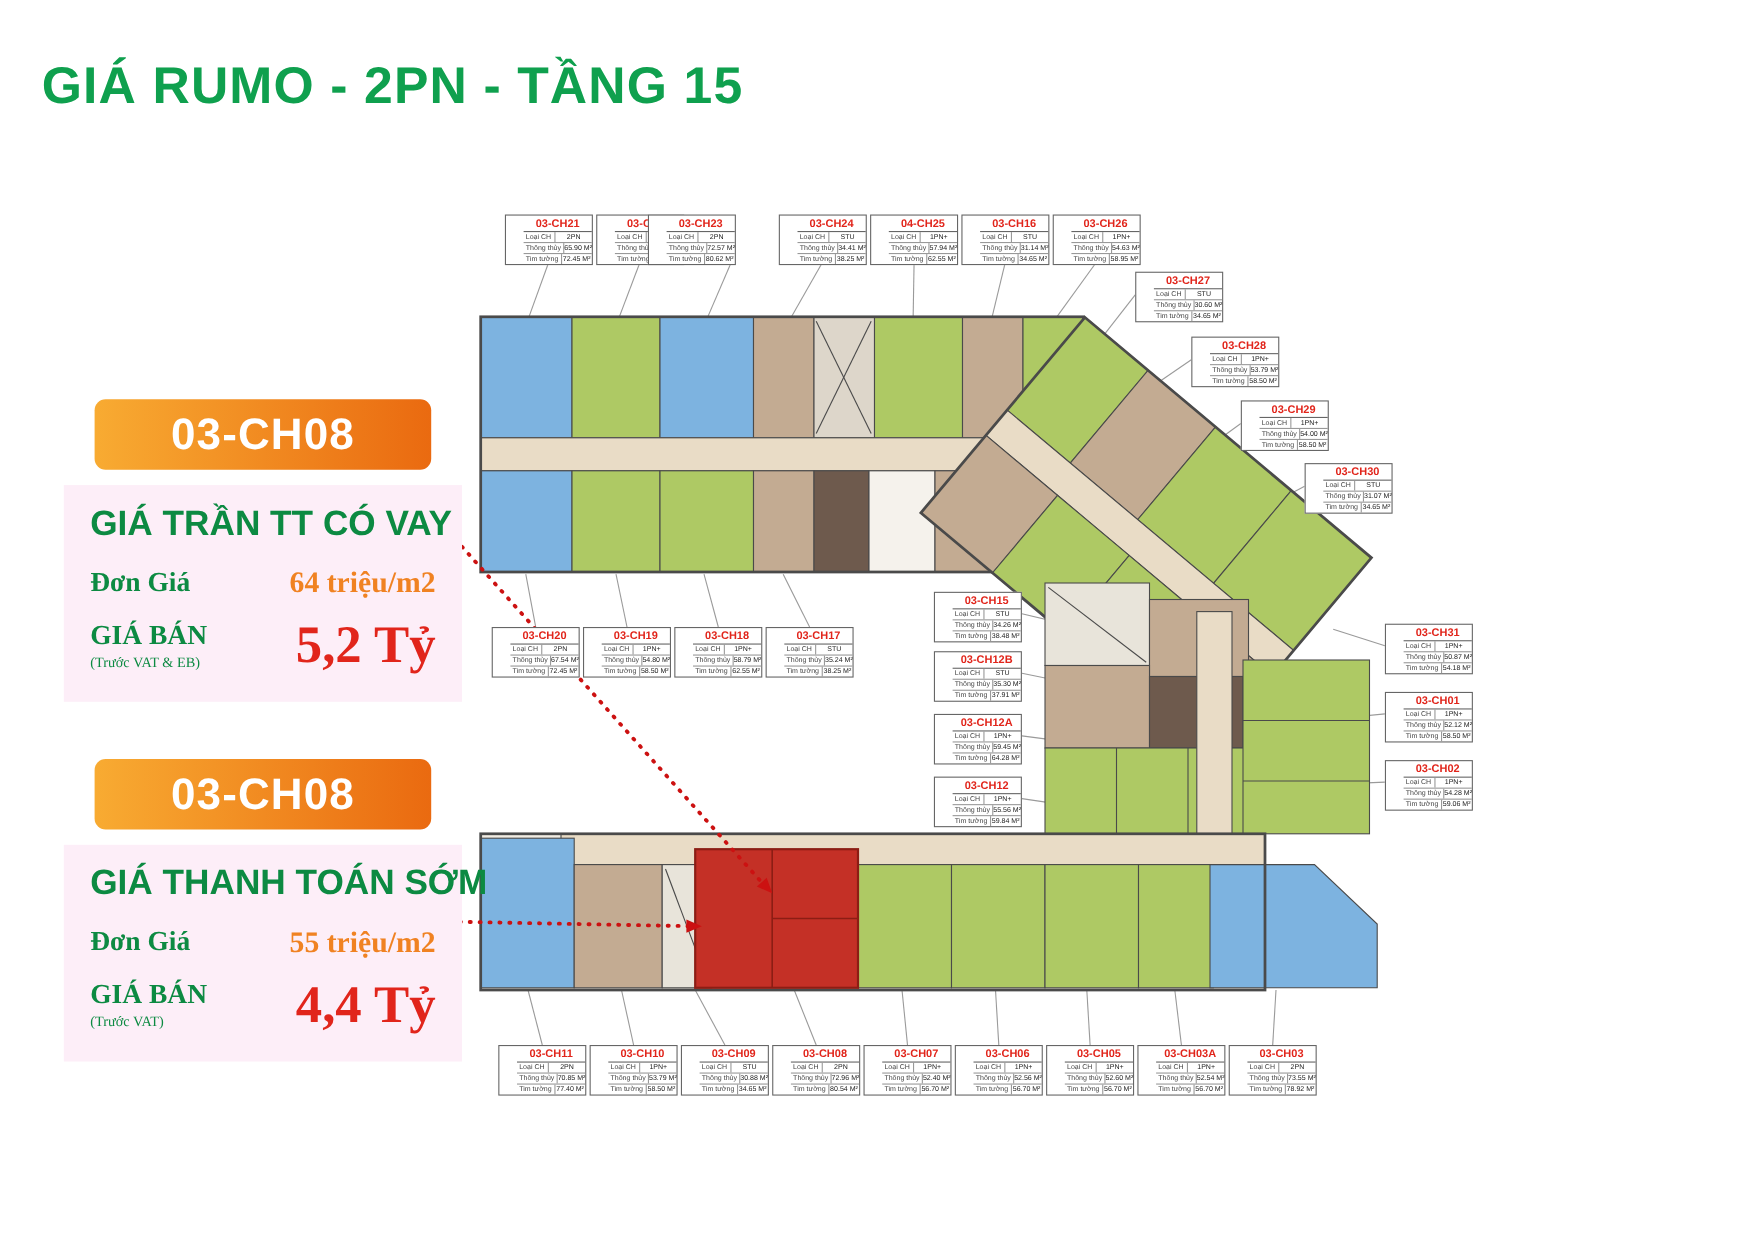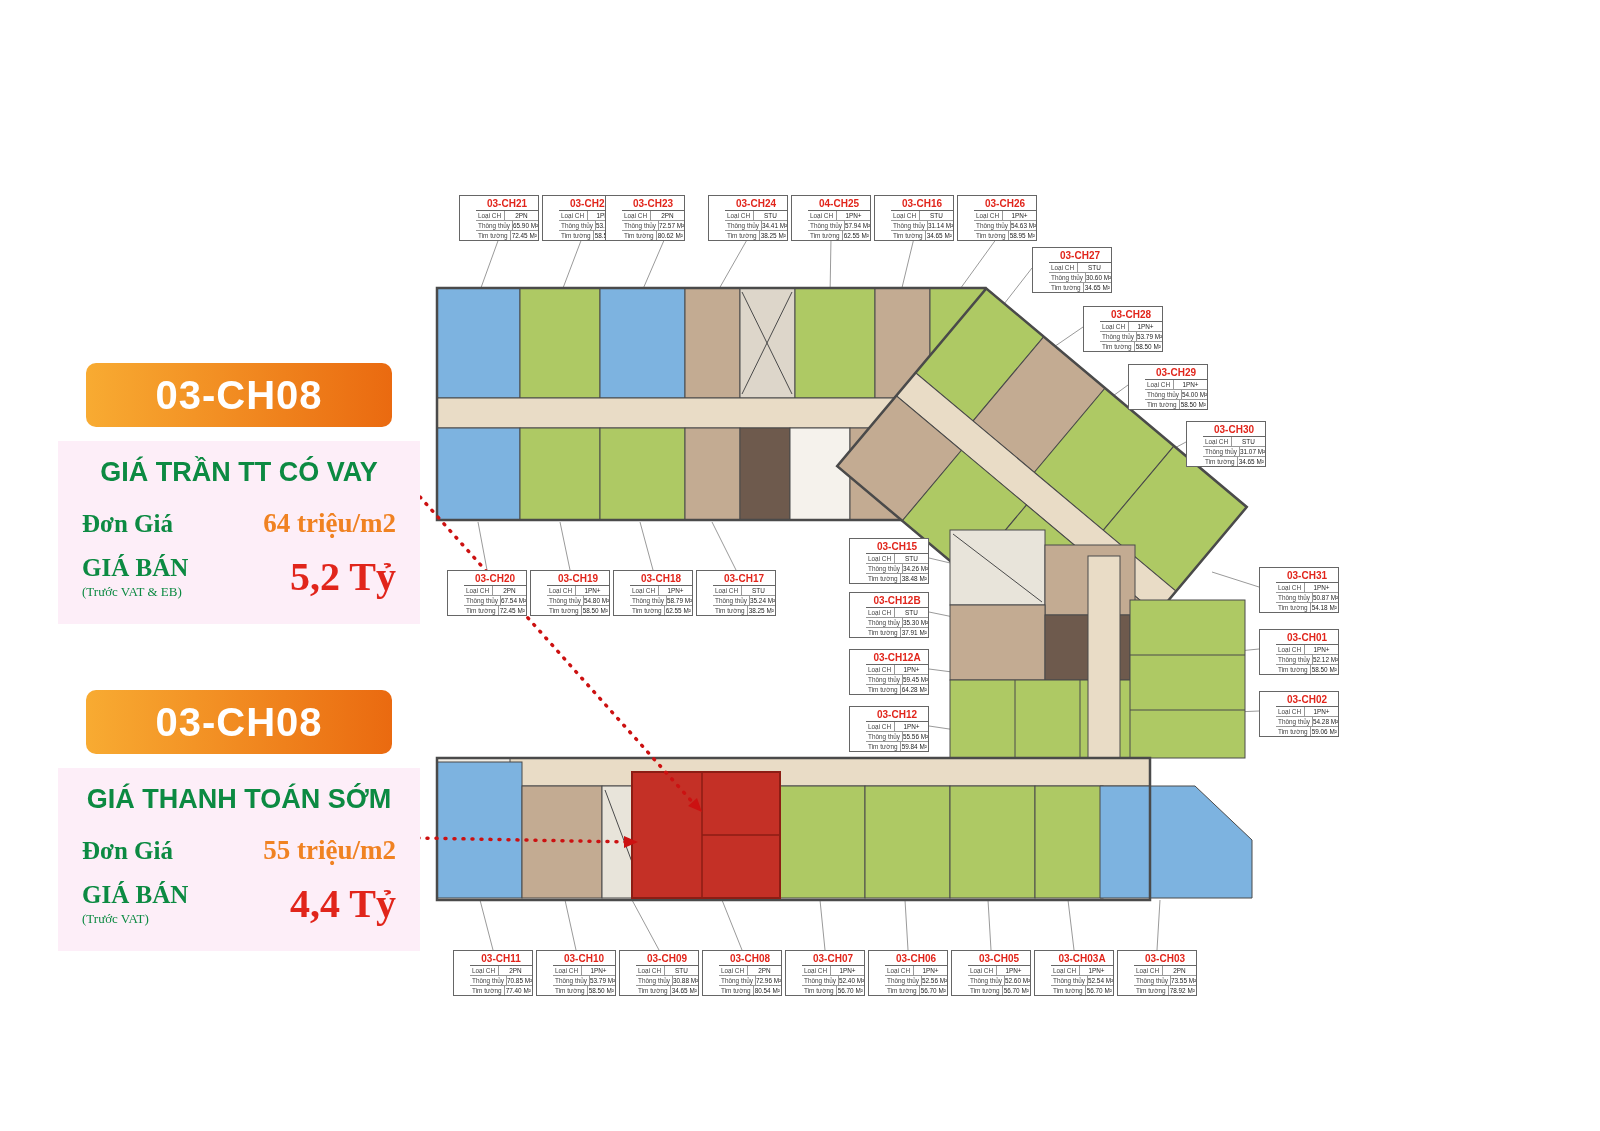--- a/index.html
+++ b/index.html
@@ -12,43 +12,44 @@
 
   svg.plan { position:absolute; left:0; top:0; }
 
   
   .promo { position:absolute; width:362px; z-index:5; }
   .promo-head { height:64px; margin:0 28px; border-radius:10px;
                 background:linear-gradient(90deg,#f8ab32,#ea6a10);
                 color:#fff; font-size:40px; font-weight:bold; display:flex;
                 align-items:center; justify-content:center; letter-spacing:1px; }
   .promo-body { margin-top:14px; background:#fdeef8; padding:16px 24px 24px; }
-  .promo-heading { color:#0c8a42; font-size:27px; font-weight:bold; text-align:center;
+  .promo-heading { color:#0c8a42; font-size:32px; font-weight:bold; text-align:center;
                    margin-bottom:20px; white-space:nowrap; }
   .promo-row { display:flex; justify-content:space-between; align-items:center; margin-top:14px;font-family:Liberation Serif, serif; }
   .promo-key { color:#0c8a42; font-size:25px; font-weight:bold; }
   .promo-key-stack { display:flex; flex-direction:column; }
   .promo-note { color:#0c8a42; font-size:13px; margin-top:2px; }
   .promo-val-orange { color:#f08222; font-size:27px; font-weight:bold; }
-  .promo-val-red { color:#e1251b; font-size:40px; font-weight:bold; }
+  .promo-val-red { color:#e1251b; font-size:48px; font-weight:bold; }
 
   
   .ulabel { position:absolute; width:80px; background:#fff; border:1px solid #666; z-index:4;padding-left:16px; }
   .ulhead { color:#e1251b; font-weight:bold; font-size:10px; text-align:center;
             padding:2px 0 1px; border-bottom:1px solid #666; white-space:nowrap; }
   .ulrow { display:flex; font-size:6.4px; line-height:9px; }
   .ulrow + .ulrow { border-top:1px solid #999; }
   .ulk { flex:1; padding:0 2px; color:#444; border-right:1px solid #999; white-space:nowrap; }
   .ulv { width:33px; text-align:center; color:#222; white-space:nowrap; }
 </style>
 </head>
 <body>
 
 <div class="canvas">
 
+  <div class="page-title">GIÁ RUMO - 2PN - TẦNG 15</div>
 
   <svg class="plan" width="1600" height="1131" viewBox="0 0 1600 1131">
 
     <g stroke="#9a9a9a" stroke-width="1">
       <line x1="499" y1="238" x2="478" y2="296"></line>
         <line x1="582" y1="238" x2="560" y2="296"></line>
       <line x1="665" y1="238" x2="640" y2="296"></line>
         <line x1="748" y1="238" x2="715" y2="296"></line>
       <line x1="831" y1="238" x2="830" y2="296"></line>
         <line x1="914" y1="238" x2="900" y2="296"></line>
@@ -220,21 +221,21 @@
       </div>
     <div class="ulrow">
         <span class="ulk">Thông thủy</span>
         <span class="ulv">53.85 M²</span>
       </div>
     <div class="ulrow">
         <span class="ulk">Tim tường</span>
         <span class="ulv">58.50 M²</span>
       </div>
   </div>
-  <div class="ulabel" style="left:605px;top:195px">
+  <div class="ulabel" style="left:589px;top:195px">
     <div class="ulhead">03-CH23</div>
     <div class="ulrow">
         <span class="ulk">Loại CH</span>
         <span class="ulv">2PN</span>
       </div>
     <div class="ulrow">
         <span class="ulk">Thông thủy</span>
         <span class="ulv">72.57 M²</span>
       </div>
     <div class="ulrow">

